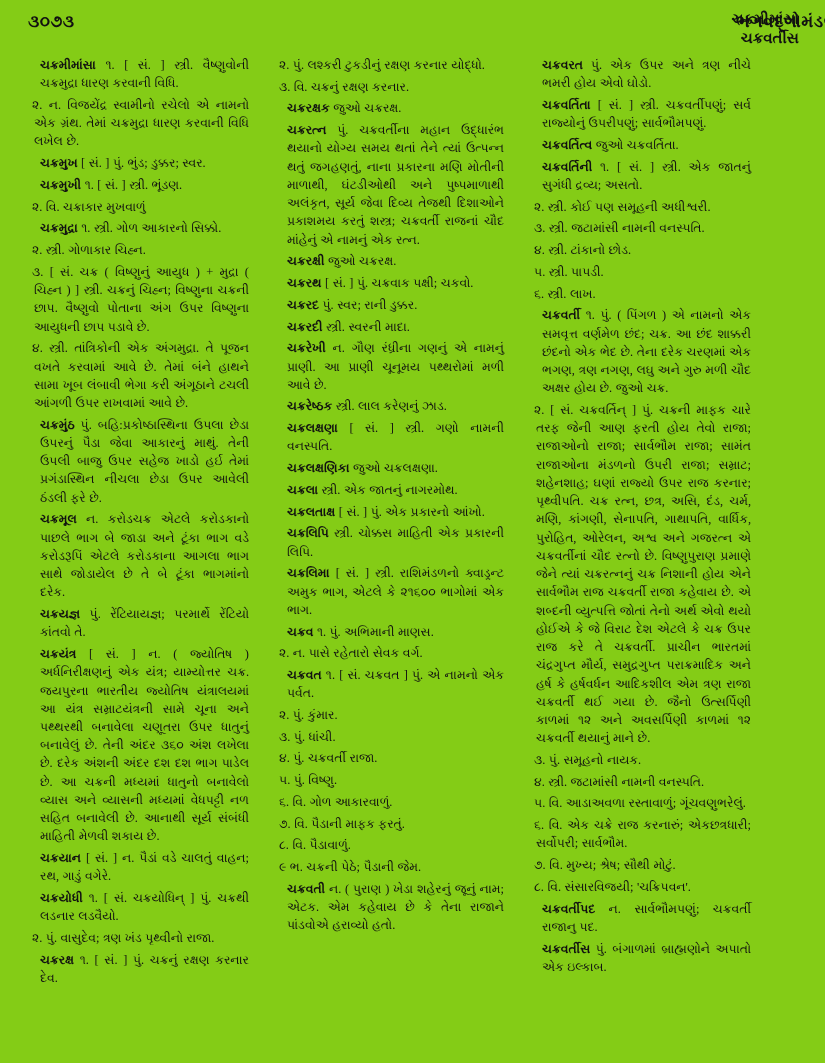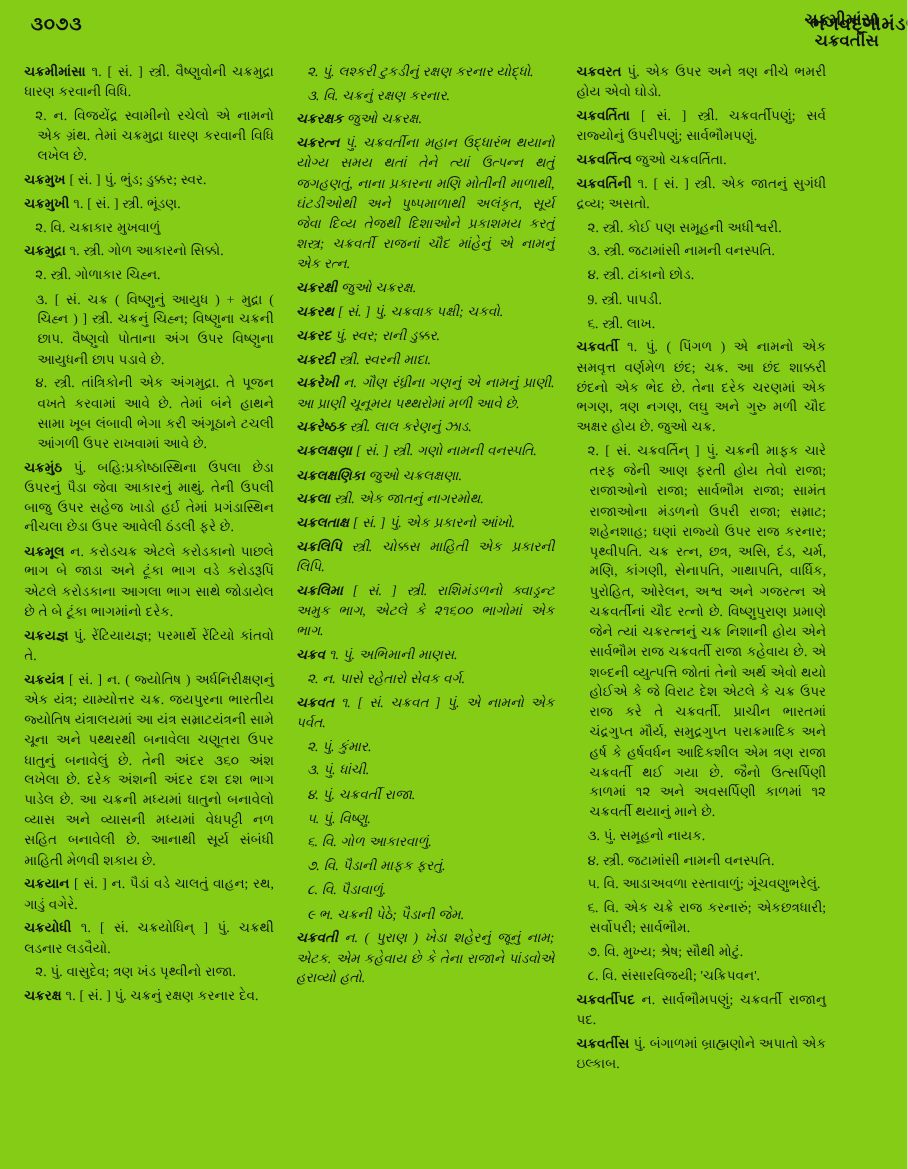--- a/index.html
+++ b/index.html
@@ -71,41 +71,41 @@
   .col {
     width: 255px;
     padding: 0 6px 0 22px;
     box-sizing: border-box;
     font-size: 12.4px;
     line-height: 1.47;
     text-align: justify;
     text-justify: inter-word;
     word-spacing: 0.4px;
   }
-  .col.c2 { padding-left: 14px; font-style: italic; }
+  .col.c2 { padding-left: 14px; }
   .col.c3 { padding-left: 14px; padding-right: 14px; }
 
   
   .entry {
     margin: 0 0 3.5px 0;
     text-indent: 0;
   }
   .entry .hw {
     font-weight: bold;
   }
   .sense {
     margin: 0 0 3.5px 0;
     padding-left: 12px;
     text-indent: -2px;
   }
   
   .entry, .sense, .cont {
     hyphens: none;
   }
-  .entry { padding-left: 0; }
+  .entry { padding-left: 0; margin-left: 18px; }
 </style>
 </head>
 <body>
 
 <div id="page">
 
   <div id="header">
     <div class="head-left">૩૦૭૩</div>
     <div class="head-center">ભગવદ્ગોમંડલ</div>
     <div class="head-right">
@@ -165,21 +165,21 @@
         <p class="entry"><span class="hw">ચક્રવતી</span> ન. ( પુરાણ ) ખેડા શહેરનું જૂનું નામ; એટક. એમ કહેવાય છે કે તેના રાજાને પાંડવોએ હરાવ્યો હતો.</p>
       </div>
     <div class="col c3">
         <p class="entry"><span class="hw">ચક્રવરત</span> પું. એક ઉપર અને ત્રણ નીચે ભમરી હોય એવો ઘોડો.</p>
         <p class="entry"><span class="hw">ચક્રવર્તિતા</span> [ સં. ] સ્ત્રી. ચક્રવર્તીપણું; સર્વ રાજ્યોનું ઉપરીપણું; સાર્વભૌમપણું.</p>
         <p class="entry"><span class="hw">ચક્રવર્તિત્વ</span> જુઓ ચક્રવર્તિતા.</p>
         <p class="entry"><span class="hw">ચક્રવર્તિની</span> ૧. [ સં. ] સ્ત્રી. એક જાતનું સુગંધી દ્રવ્ય; અસતો.</p>
         <p class="sense">૨. સ્ત્રી. કોઈ પણ સમૂહની અધીશ્વરી.</p>
         <p class="sense">૩. સ્ત્રી. જટામાંસી નામની વનસ્પતિ.</p>
         <p class="sense">૪. સ્ત્રી. ટાંકાનો છોડ.</p>
-        <p class="sense">9. સ્ત્રી. પાપડી.</p>
+        <p class="sense">૫. સ્ત્રી. પાપડી.</p>
         <p class="sense">૬. સ્ત્રી. લાખ.</p>
         <p class="entry"><span class="hw">ચક્રવર્તી</span> ૧. પું. ( પિંગળ ) એ નામનો એક સમવૃત્ત વર્ણમેળ છંદ; ચક્ર. આ છંદ શાક્કરી છંદનો એક ભેદ છે. તેના દરેક ચરણમાં એક ભગણ, ત્રણ નગણ, લઘુ અને ગુરુ મળી ચૌદ અક્ષર હોય છે. જુઓ ચક્ર.</p>
         <p class="sense">૨. [ સં. ચક્રવર્તિન્ ] પું. ચક્રની માફક ચારે તરફ જેની આણ ફરતી હોય તેવો રાજા; રાજાઓનો રાજા; સાર્વભૌમ રાજા; સામંત રાજાઓના મંડળનો ઉપરી રાજા; સમ્રાટ; શહેનશાહ; ઘણાં રાજ્યો ઉપર રાજ કરનાર; પૃથ્વીપતિ. ચક્ર રત્ન, છત્ર, અસિ, દંડ, ચર્મ, મણિ, કાંગણી, સેનાપતિ, ગાથાપતિ, વાર્ધિક, પુરોહિત, ઓરેલન, અશ્વ અને ગજરત્ન એ ચક્રવર્તીનાં ચૌદ રત્નો છે. વિષ્ણુપુરાણ પ્રમાણે જેને ત્યાં ચક્રરત્નનું ચક્ર નિશાની હોય એને સાર્વભૌમ રાજ ચક્રવર્તી રાજા કહેવાય છે. એ શબ્દની વ્યુત્પત્તિ જોતાં તેનો અર્થ એવો થયો હોઈએ કે જે વિરાટ દેશ એટલે કે ચક્ર ઉપર રાજ કરે તે ચક્રવર્તી. પ્રાચીન ભારતમાં ચંદ્રગુપ્ત મૌર્ય, સમુદ્રગુપ્ત પરાક્રમાદિક અને હર્ષ કે હર્ષવર્ધન આદિકશીલ એમ ત્રણ રાજા ચક્રવર્તી થઈ ગયા છે. જૈનો ઉત્સર્પિણી કાળમાં ૧૨ અને અવસર્પિણી કાળમાં ૧૨ ચક્રવર્તી થયાનું માને છે.</p>
         <p class="sense">૩. પું. સમૂહનો નાયક.</p>
         <p class="sense">૪. સ્ત્રી. જટામાંસી નામની વનસ્પતિ.</p>
         <p class="sense">૫. વિ. આડાઅવળા રસ્તાવાળું; ગૂંચવણુભરેલું.</p>
         <p class="sense">૬. વિ. એક ચક્રે રાજ કરનારું; એકછત્રધારી; સર્વોપરી; સાર્વભૌમ.</p>
         <p class="sense">૭. વિ. મુખ્ય; શ્રેષ; સૌથી મોટું.</p>
         <p class="sense">૮. વિ. સંસારવિજયી; 'ચક્રિપવન'.</p>
         <p class="entry"><span class="hw">ચક્રવર્તીપદ</span> ન. સાર્વભૌમપણું; ચક્રવર્તી રાજાનુ પદ.</p>

